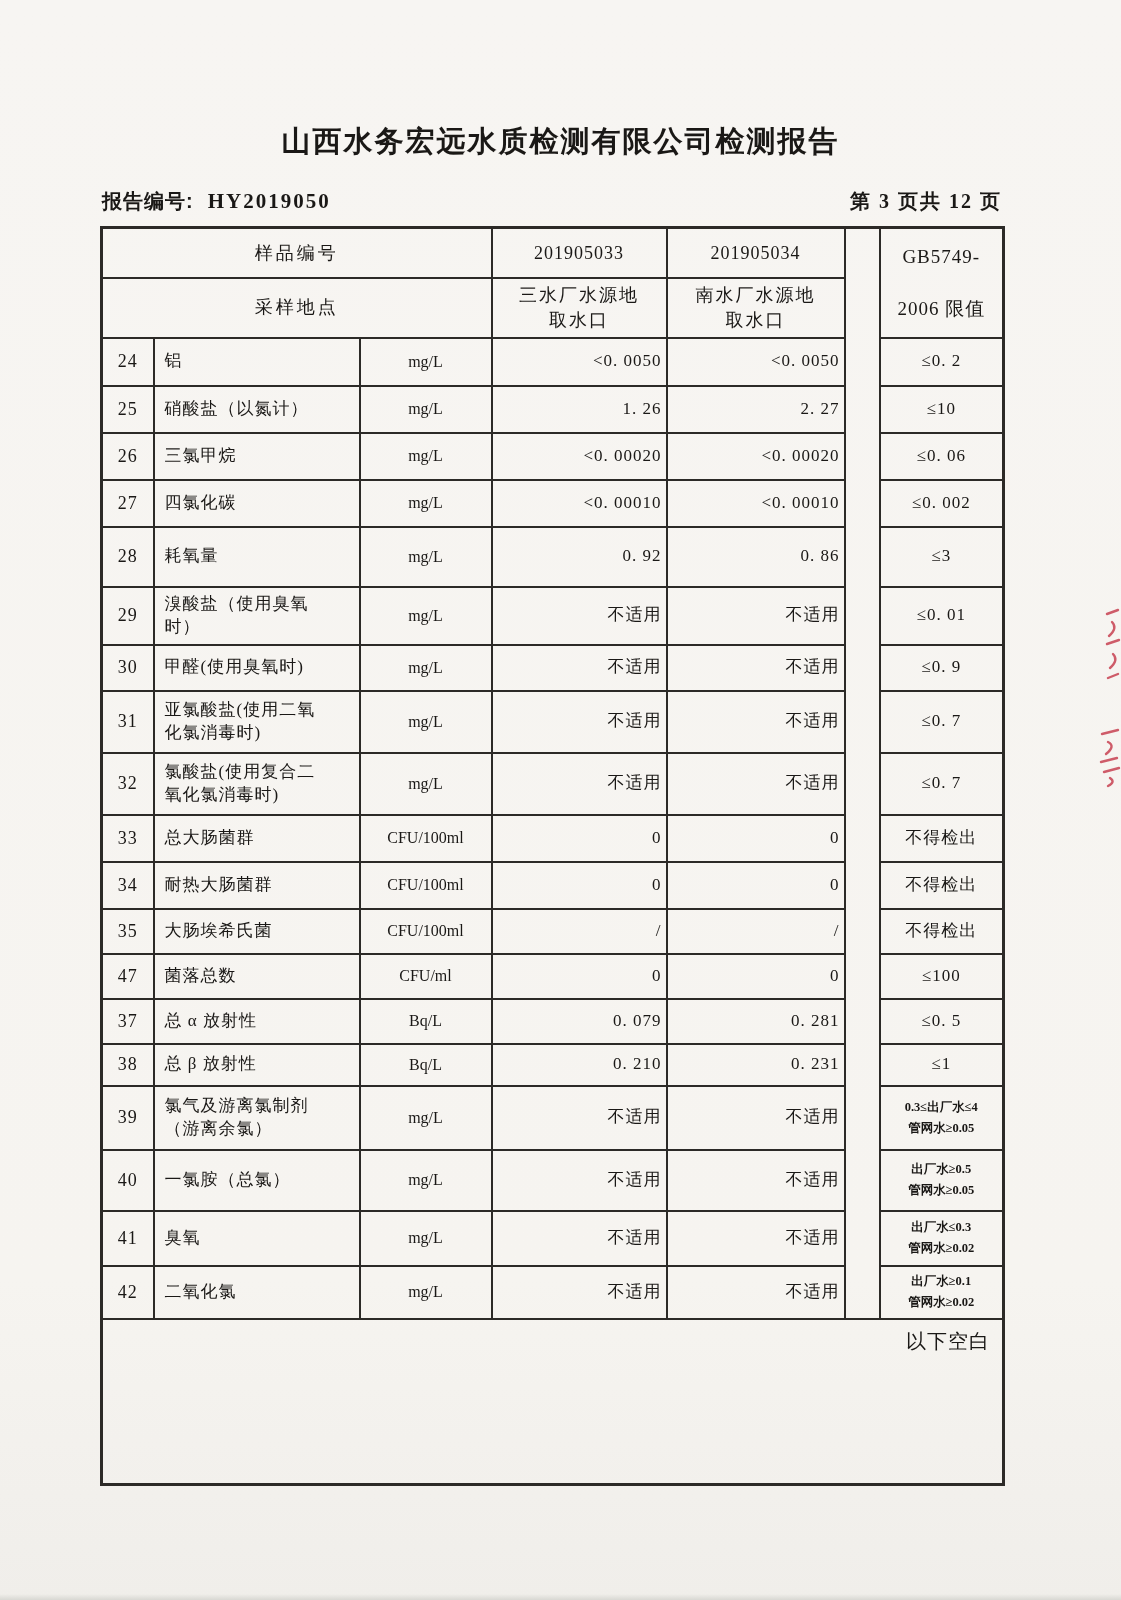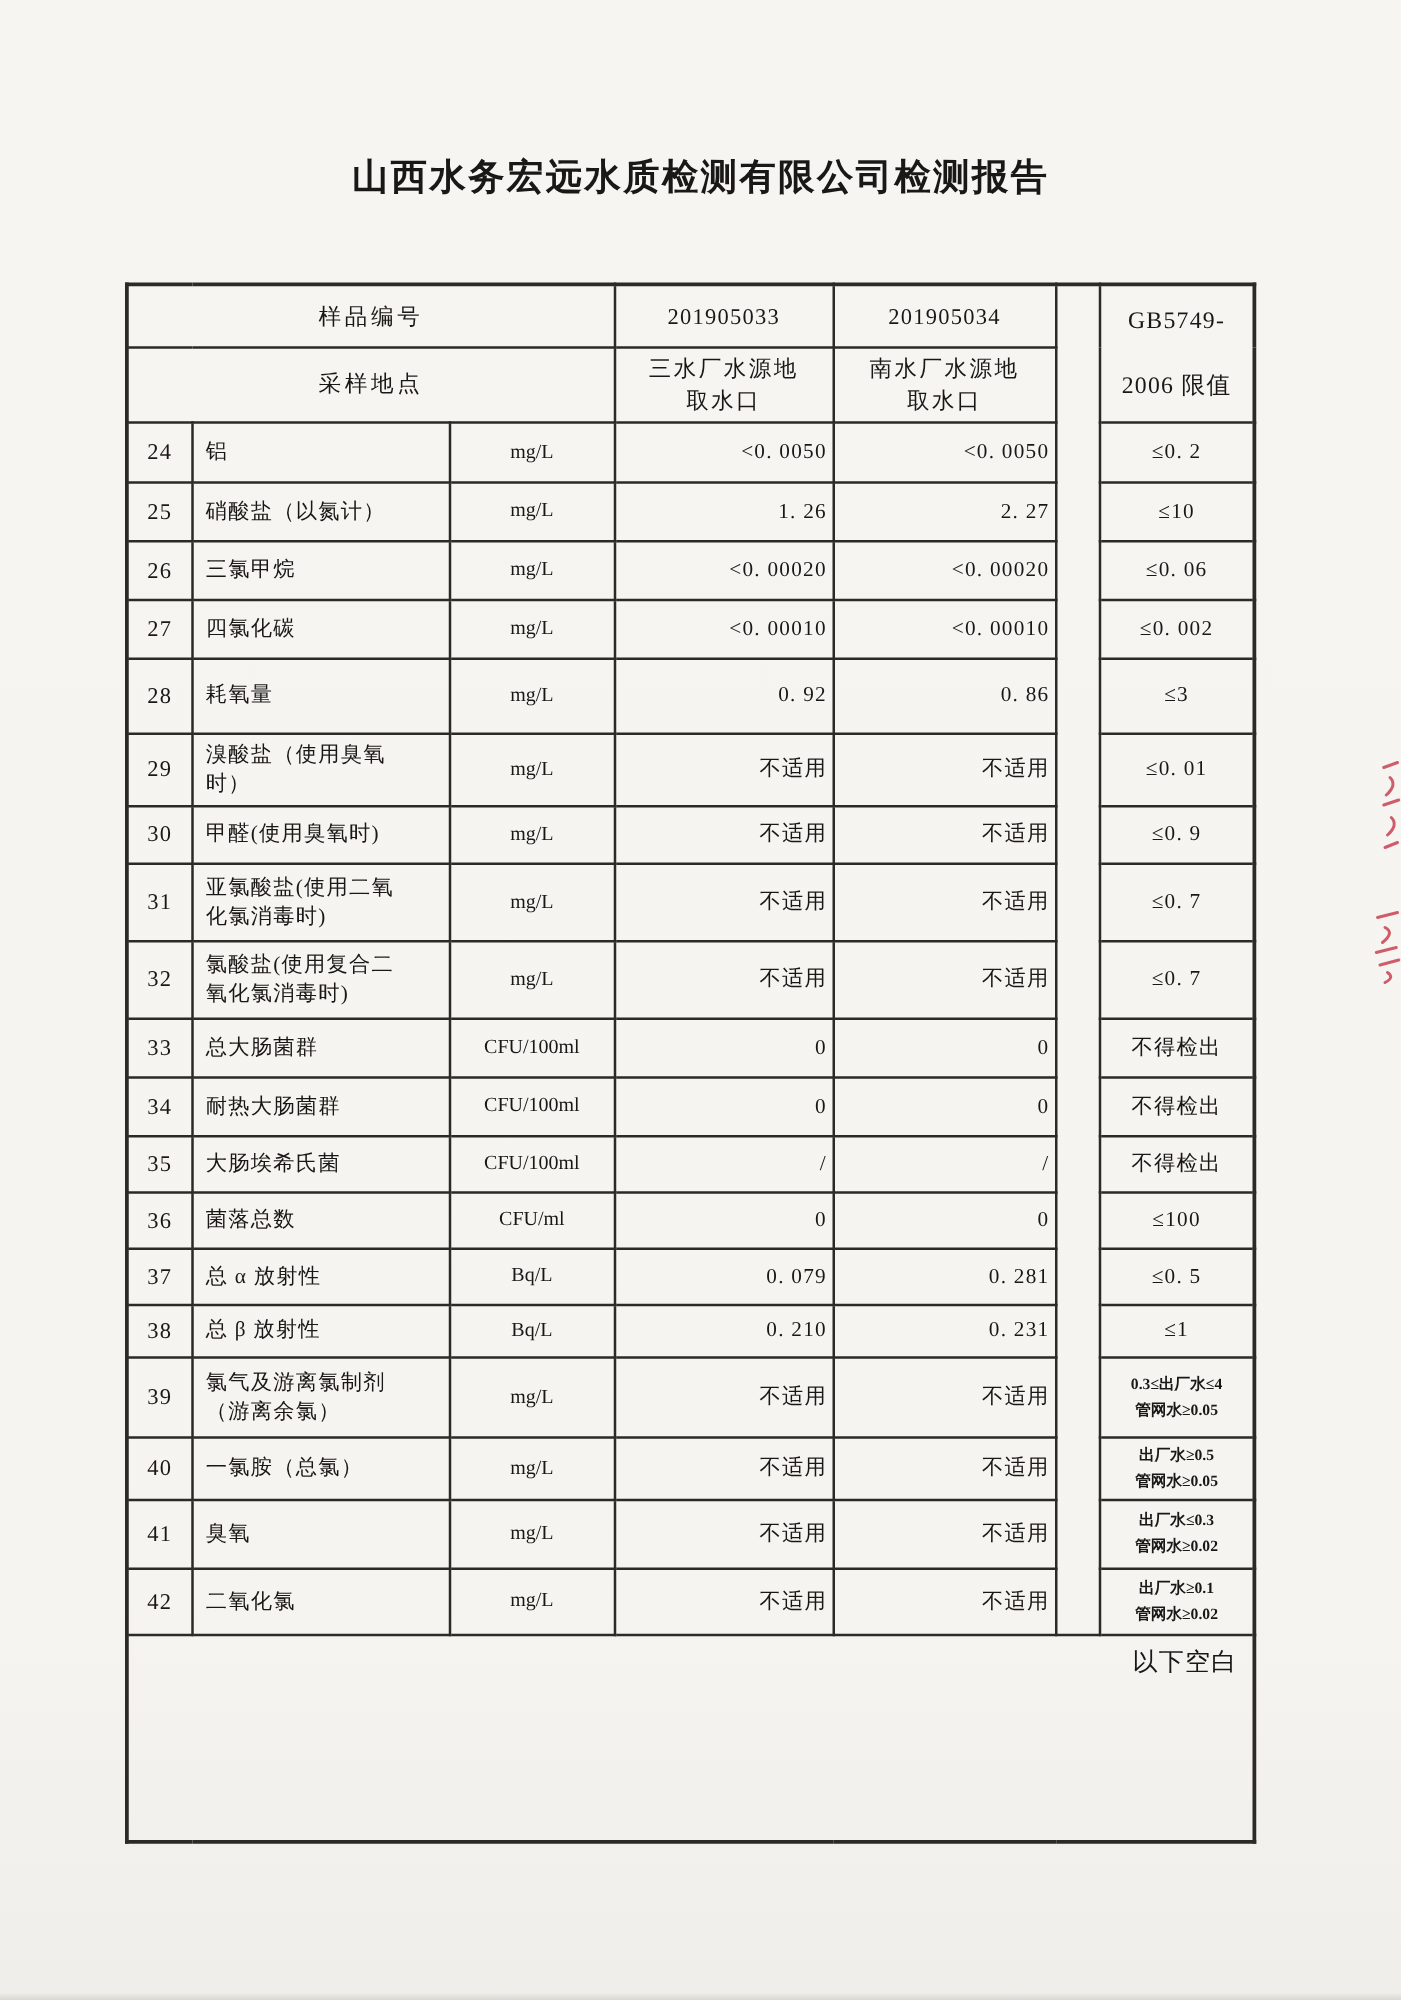--- a/index.html
+++ b/index.html
@@ -72,20 +72,26 @@
     background:linear-gradient(180deg,rgba(0,0,0,0),rgba(90,100,90,0.16));
   }
 </style>
 </head>
 <body>
 
 <div class="paper">
 
   <h1 class="title">山西水务宏远水质检测有限公司检测报告</h1>
 
+  <div class="meta">
+    <div class="report-no">
+      <span class="label">报告编号:</span><span class="value">HY2019050</span>
+    </div>
+    <div class="page-ind">第 3 页共 12 页</div>
+  </div>
 
   <table class="results">
     <colgroup>
       <col style="width:52px">
         <col style="width:206px">
         <col style="width:132px">
       <col style="width:175px">
         <col style="width:178px">
         <col style="width:35px">
         <col style="width:124px">
@@ -202,21 +208,21 @@
       </tr>
       <tr style="height:45px">
         <td class="num-cell">35</td>
         <td class="name-cell">大肠埃希氏菌</td>
         <td class="unit-cell">CFU/100ml</td>
         <td class="val-cell">/</td>
         <td class="val-cell">/</td>
         <td class="limit-cell">不得检出</td>
       </tr>
       <tr style="height:45px">
-        <td class="num-cell">36</td>
+        <td class="num-cell">47</td>
         <td class="name-cell">菌落总数</td>
         <td class="unit-cell">CFU/ml</td>
         <td class="val-cell">0</td>
         <td class="val-cell">0</td>
         <td class="limit-cell">≤100</td>
       </tr>
       <tr style="height:45px">
         <td class="num-cell">37</td>
         <td class="name-cell">总 α 放射性</td>
         <td class="unit-cell">Bq/L</td>
@@ -235,21 +241,21 @@
       <tr style="height:64px">
         <td class="num-cell">39</td>
         <td class="name-cell">氯气及游离氯制剂
 （游离余氯）</td>
         <td class="unit-cell">mg/L</td>
         <td class="val-cell">不适用</td>
         <td class="val-cell">不适用</td>
         <td class="limit-cell limit-sm">0.3≤出厂水≤4
 管网水≥0.05</td>
       </tr>
-      <tr style="height:50px">
+      <tr style="height:61px">
         <td class="num-cell">40</td>
         <td class="name-cell">一氯胺（总氯）</td>
         <td class="unit-cell">mg/L</td>
         <td class="val-cell">不适用</td>
         <td class="val-cell">不适用</td>
         <td class="limit-cell limit-sm">出厂水≥0.5
 管网水≥0.05</td>
       </tr>
       <tr style="height:55px">
         <td class="num-cell">41</td>

